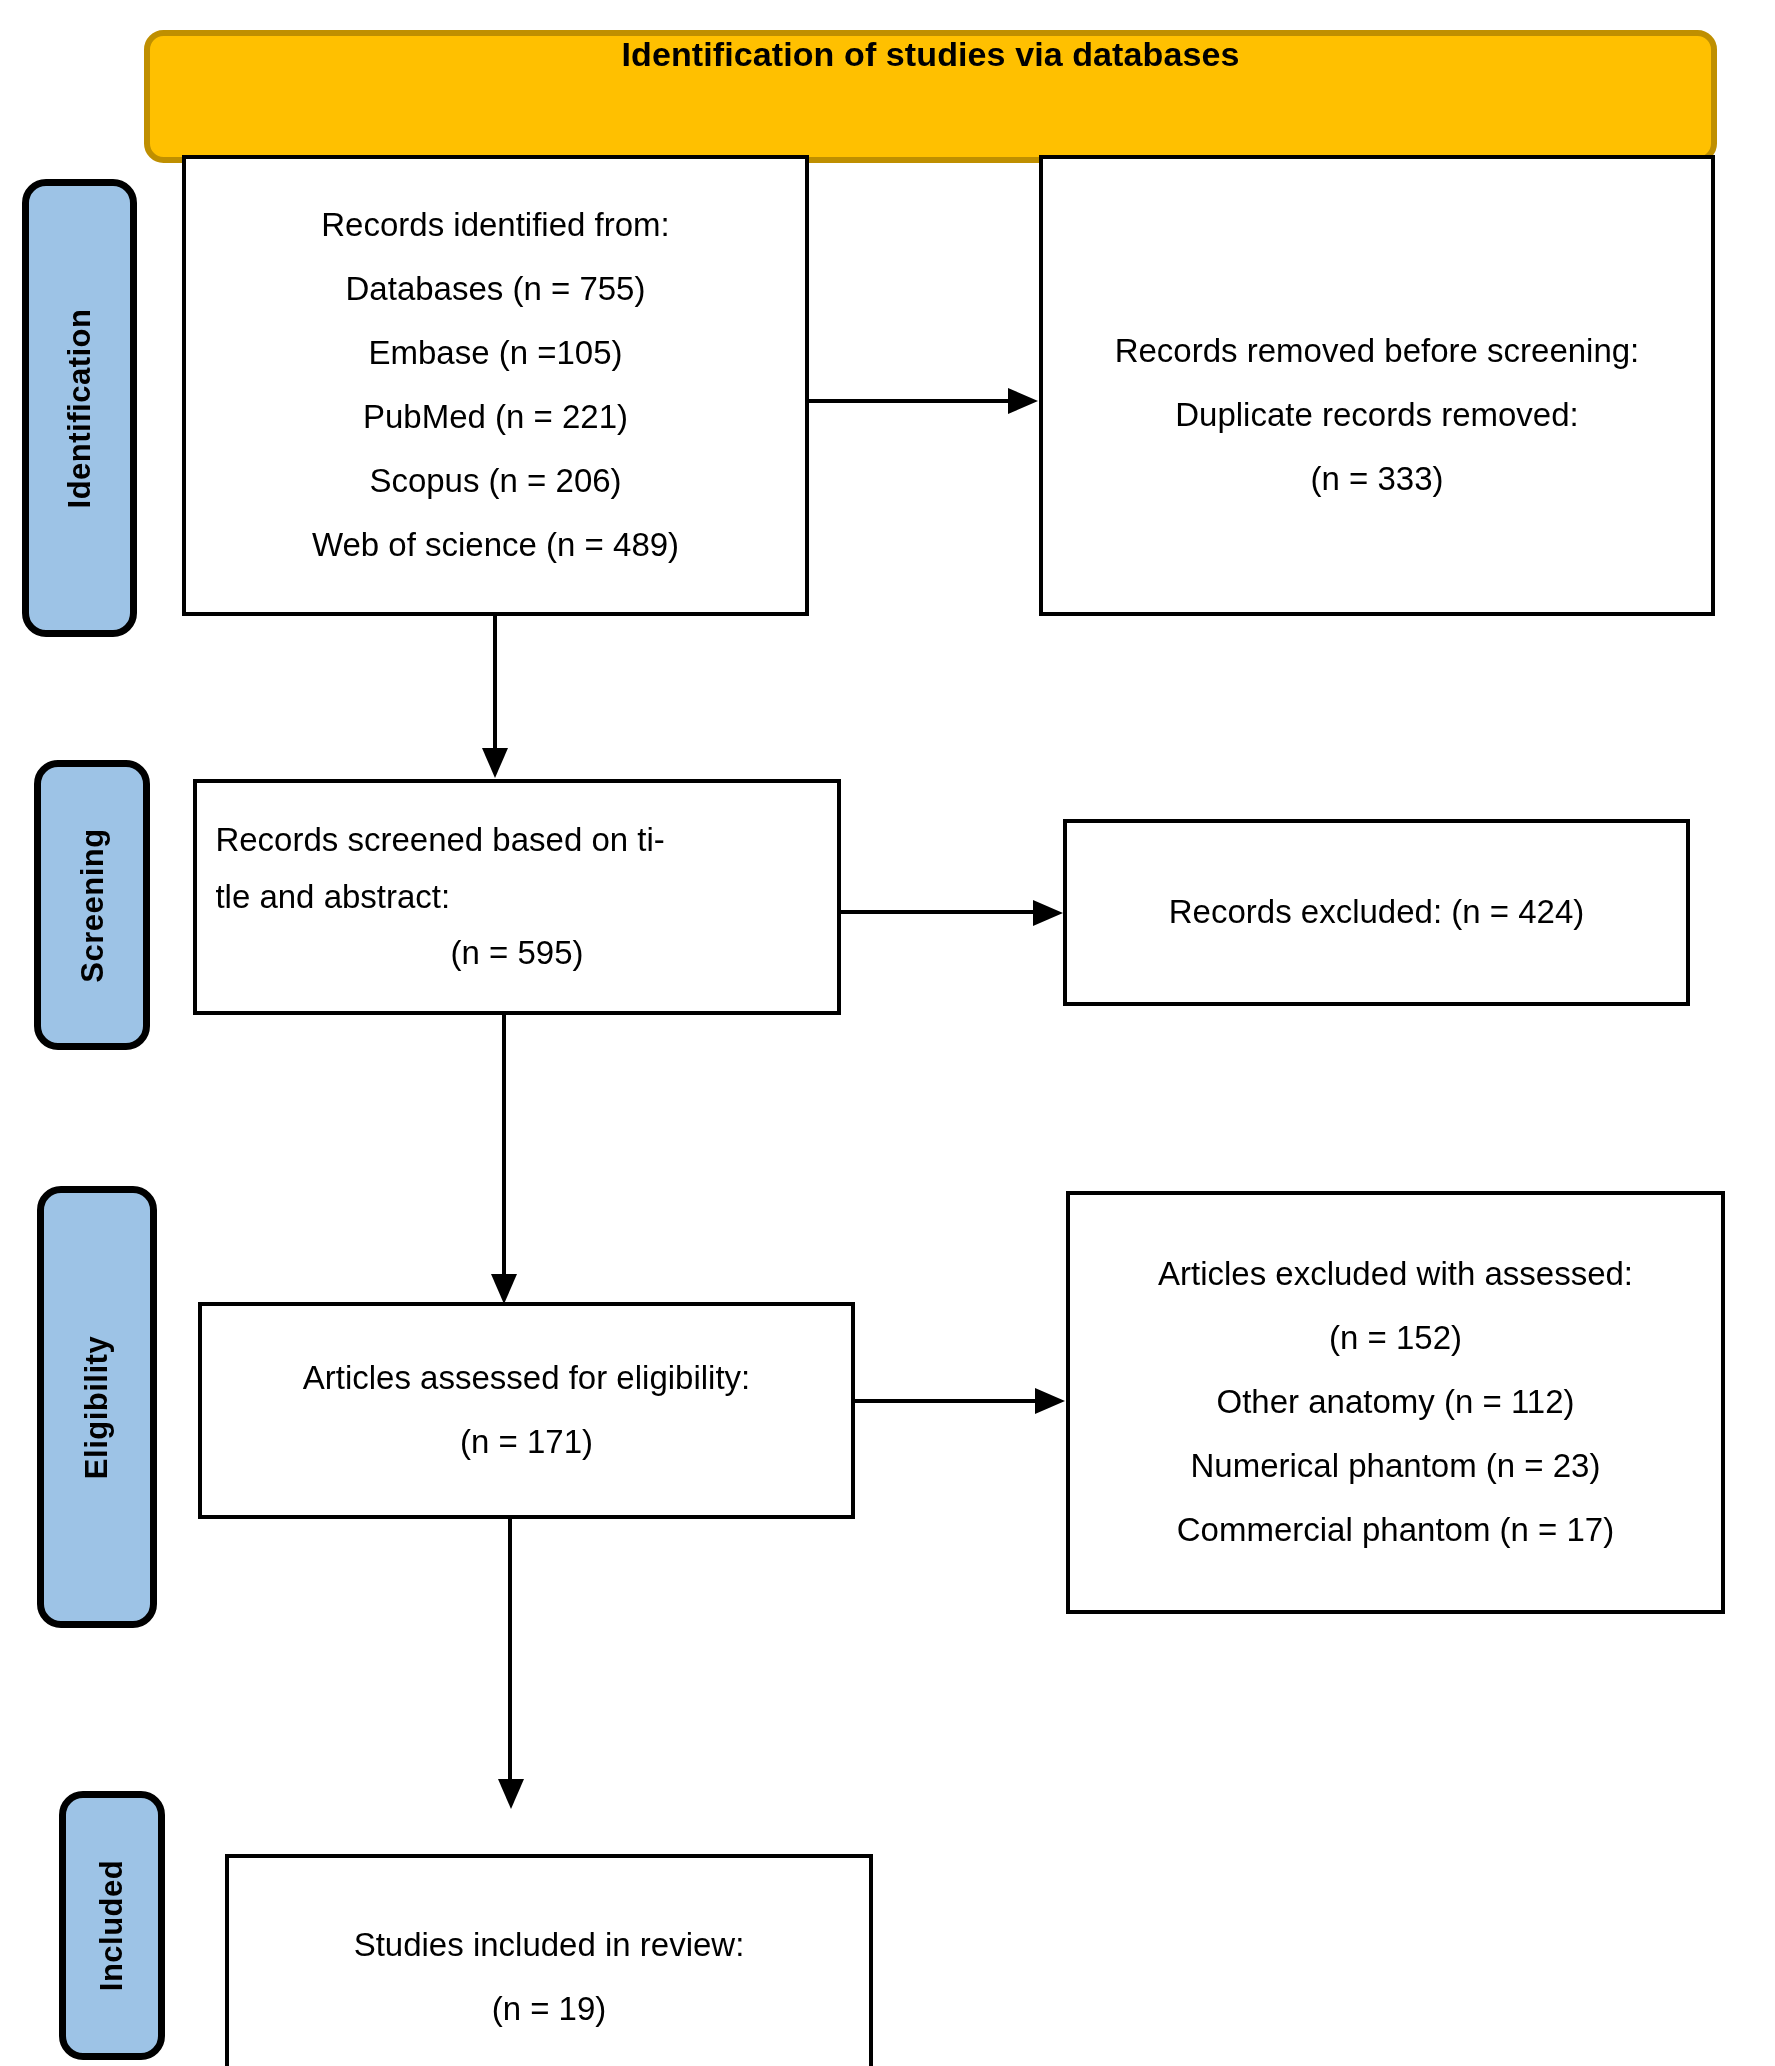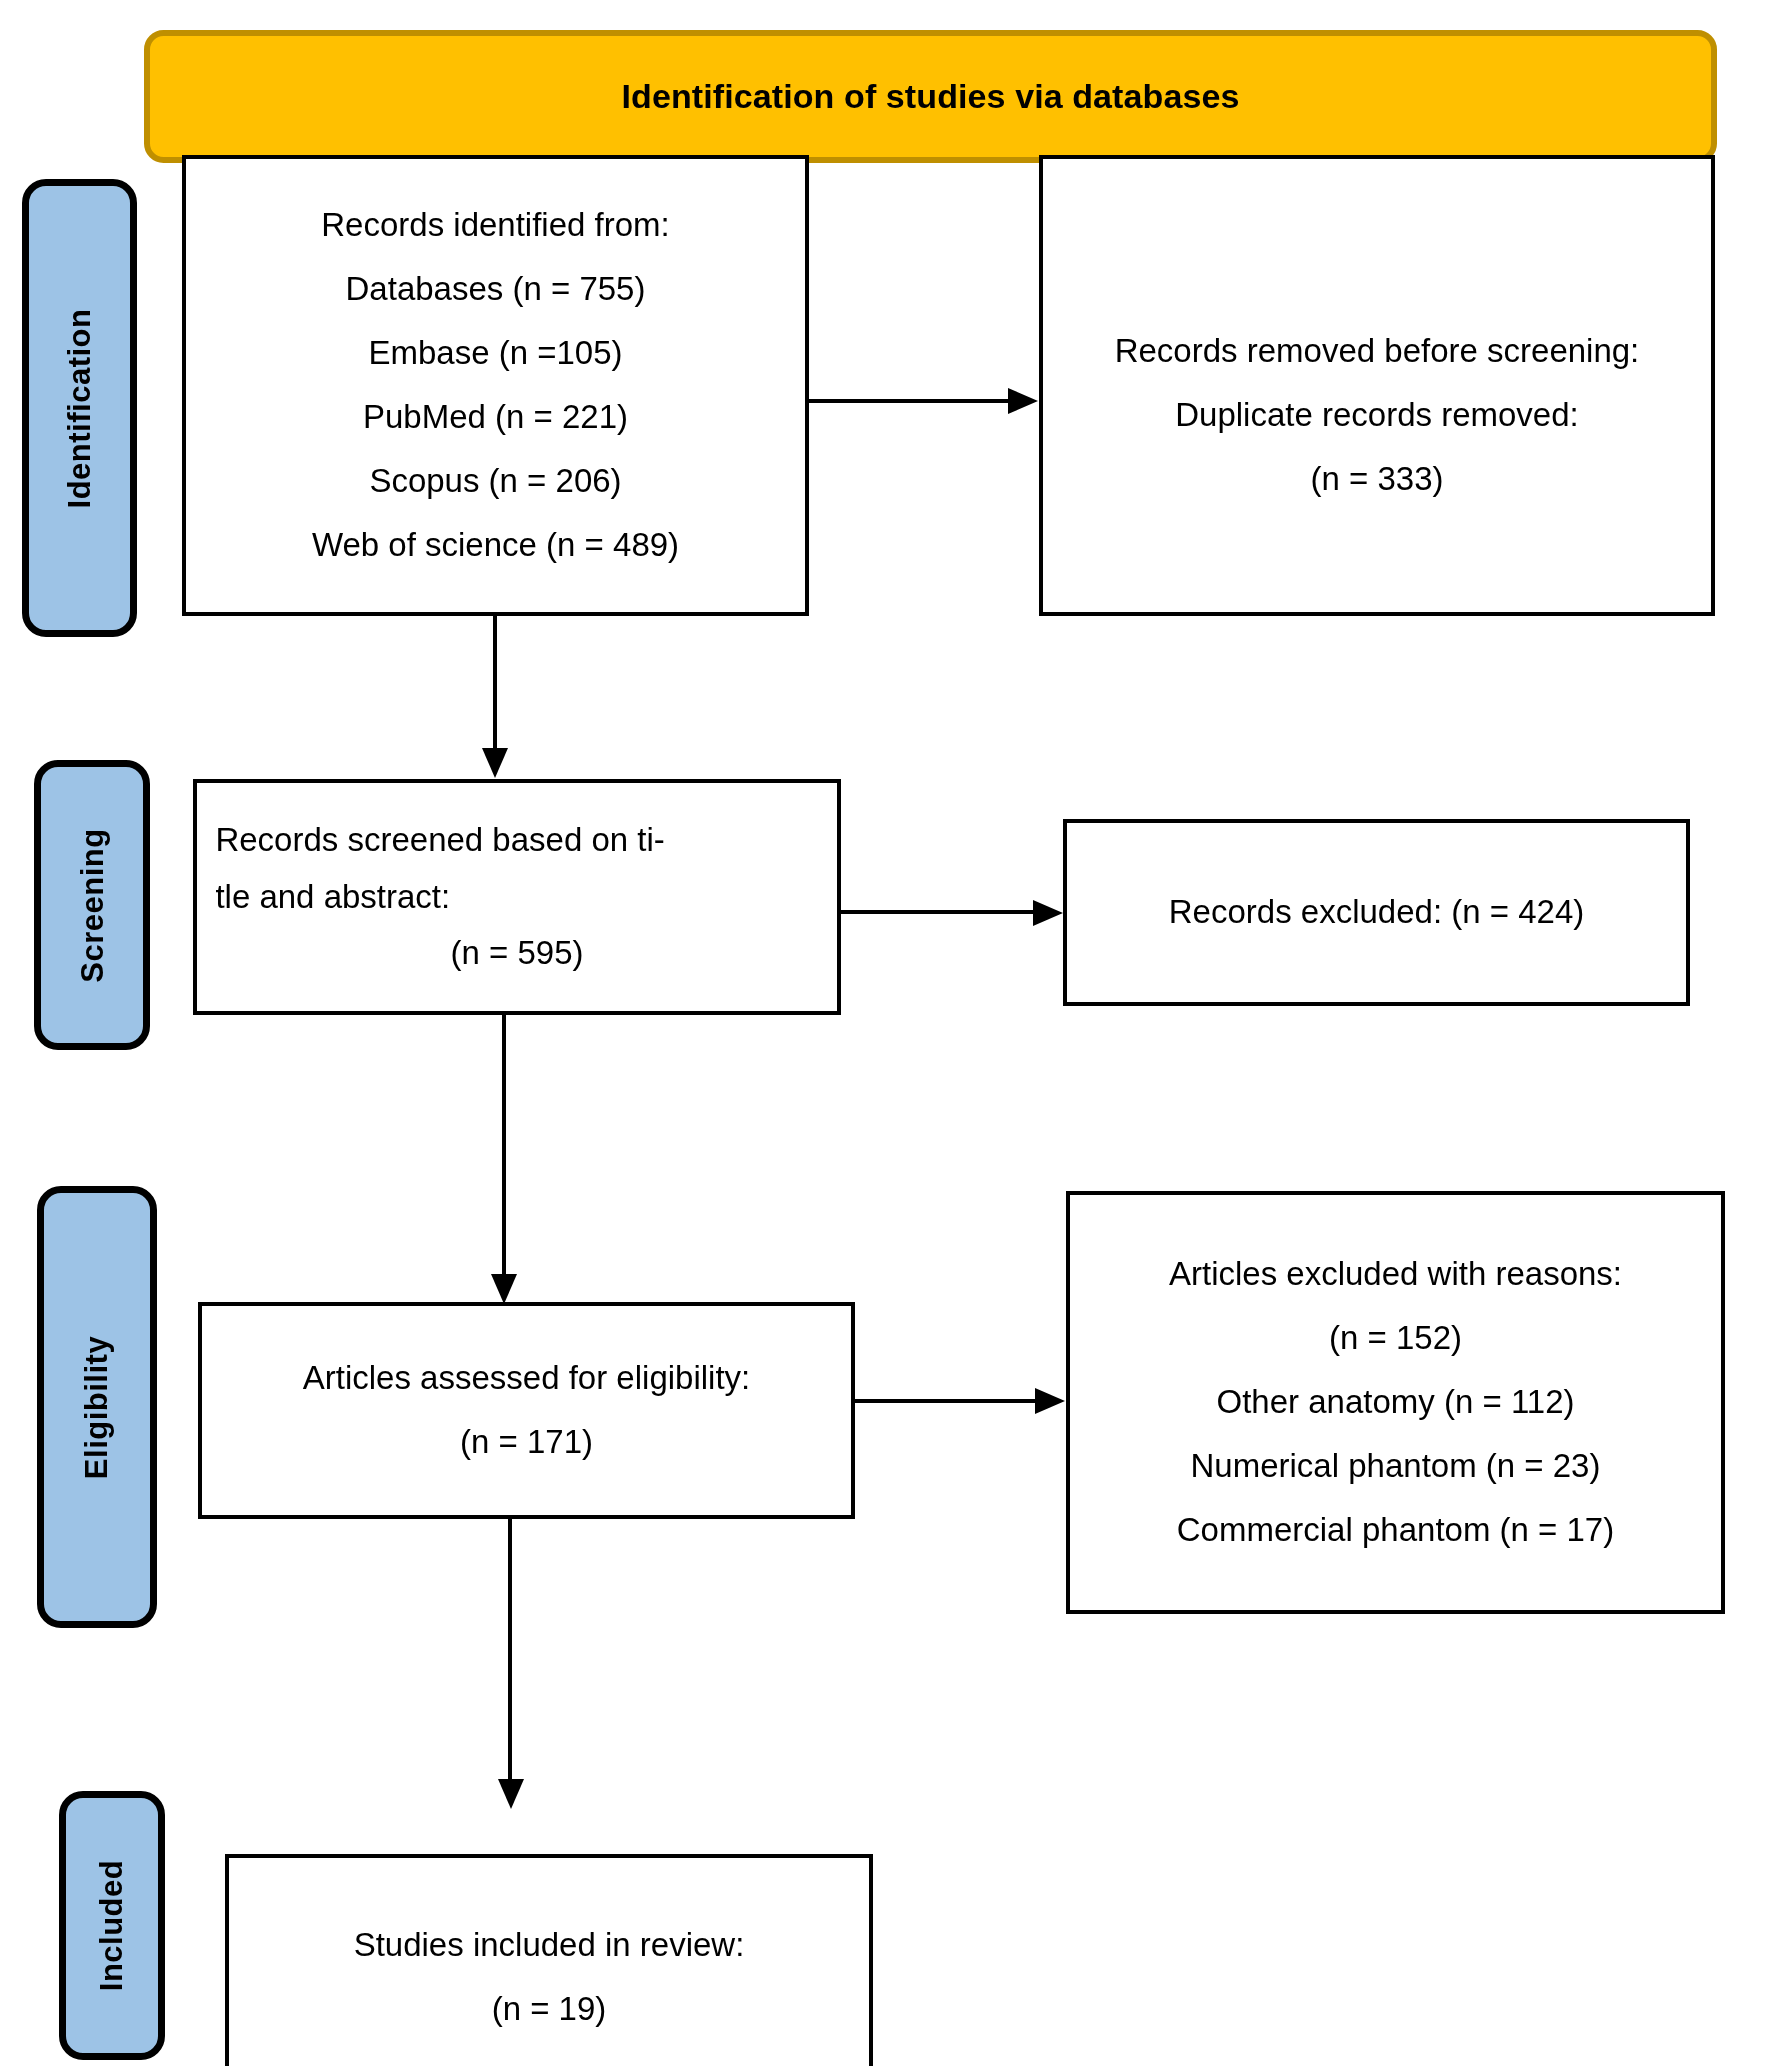--- a/index.html
+++ b/index.html
@@ -20,21 +20,20 @@
   }
 
   
   .banner {
     position: absolute;
     box-sizing: border-box;
     background: #FFC000;
     border: 6px solid #BF8F00;
     border-radius: 19.5px;
     display: flex;
-    align-items: center;
     justify-content: center;
   }
   .banner-title {
     font-size: 34px;
     font-weight: bold;
     color: #000000;
     letter-spacing: 0.1px;
     text-align: center;
     line-height: 1.1;
   }
@@ -193,21 +192,21 @@
 
   <div class="node" style="left:198px; top:1302px; width:657px; height:217px;">
     <div class="node-lines">
       <p class="node-line">Articles assessed for eligibility:</p>
       <p class="node-line gap-top">(n = 171)</p>
     </div>
   </div>
 
   <div class="node" style="left:1066px; top:1191px; width:659px; height:423px;">
     <div class="node-lines">
-      <p class="node-line">Articles excluded with reasons:</p>
+      <p class="node-line">Articles excluded with assessed:</p>
       <p class="node-line gap-top">(n = 152)</p>
       <p class="node-line gap-top">Other anatomy (n = 112)</p>
       <p class="node-line gap-top">Numerical phantom (n = 23)</p>
       <p class="node-line gap-top">Commercial phantom (n = 17)</p>
     </div>
   </div>
 
   <div class="conn-h" style="left:855px; top:1399px; width:182px;"></div>
   <div class="arrow-right" style="left:1035px; top:1388px;"></div>
 

